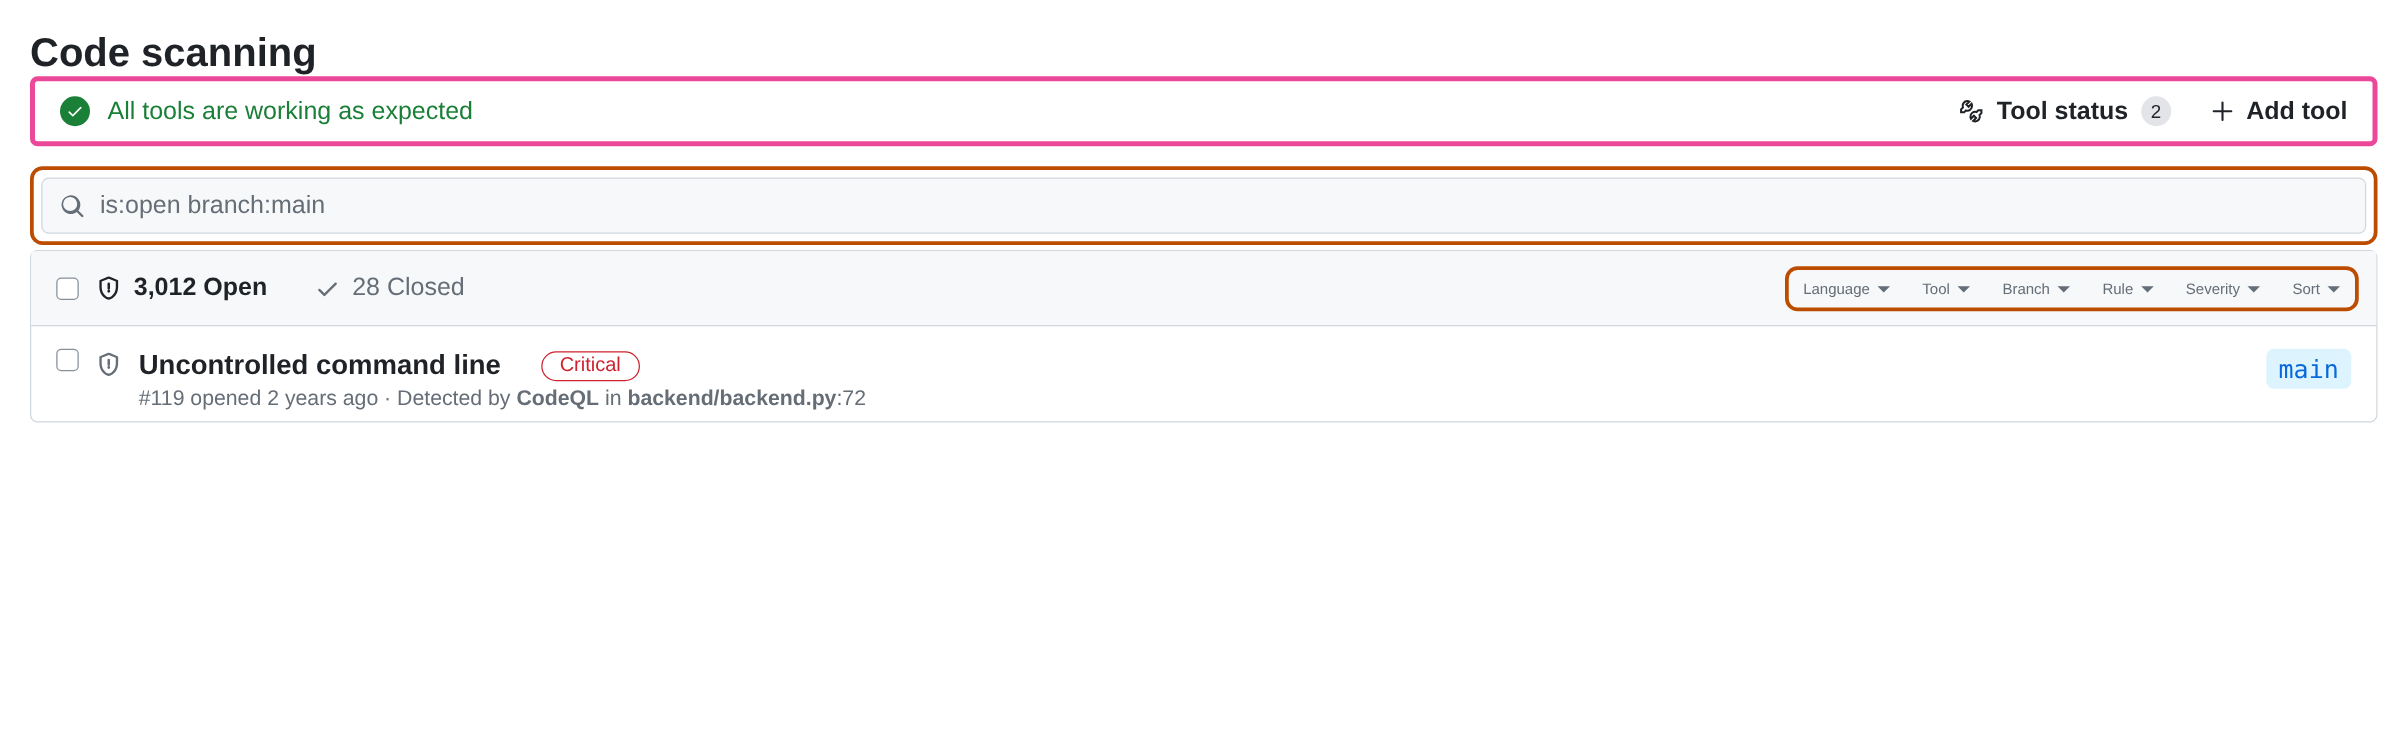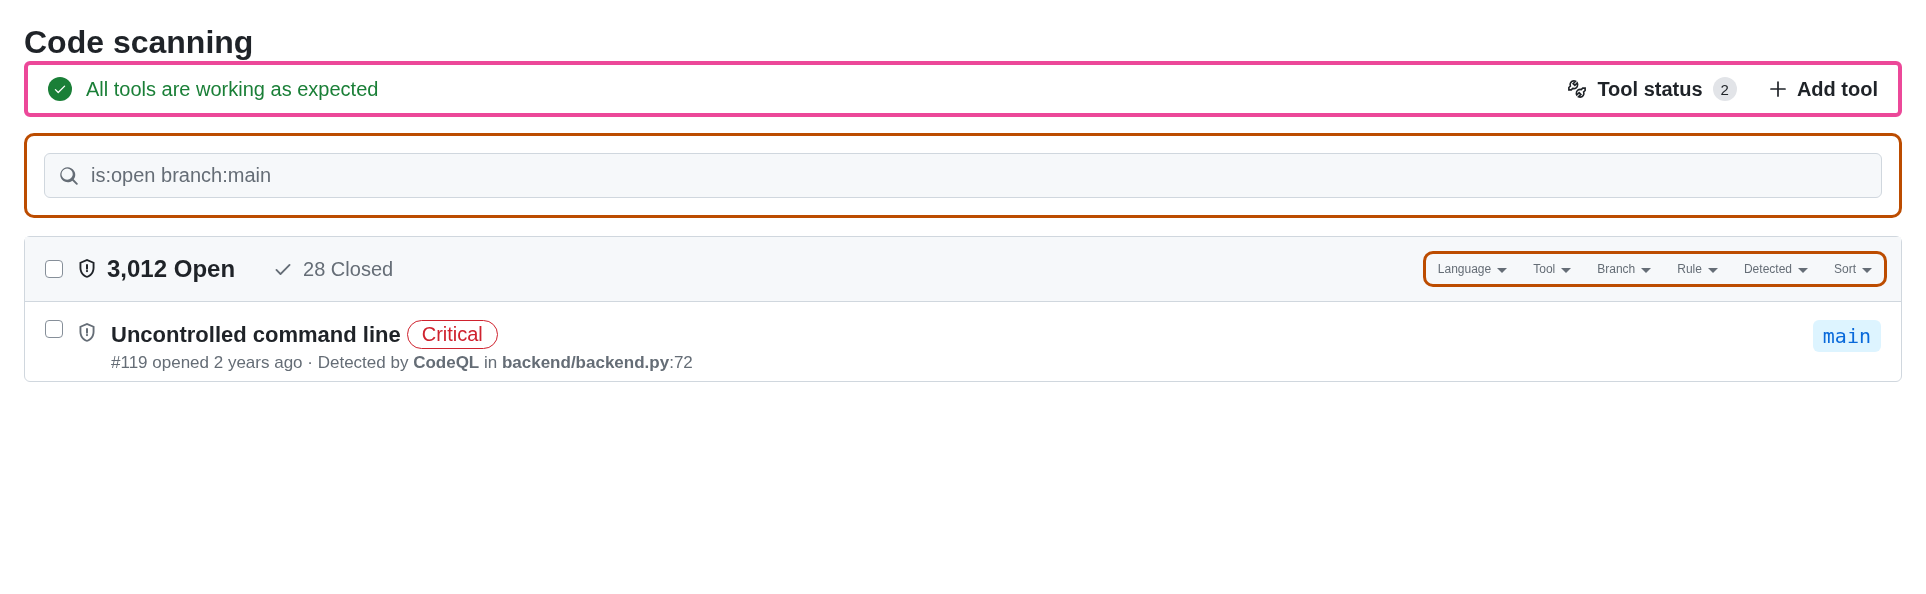--- a/index.html
+++ b/index.html
@@ -76,22 +76,22 @@
       display: flex;
       align-items: center;
       gap: 10px;
       font-size: 20px;
       font-weight: 600;
       cursor: pointer;
     }
     .search-wrap {
       border: 3px solid #bc4c00;
       border-radius: 10px;
-      padding: 17px;
-      margin-bottom: 18px;
+      padding: 6px;
+      margin-bottom: 4px;
     }
     .search-bar {
       display: flex;
       align-items: center;
       background: #f6f8fa;
       border: 1px solid #d0d7de;
       border-radius: 6px;
       padding: 10px 14px;
       gap: 12px;
     }
@@ -128,21 +128,21 @@
       border: 1px solid #868f99;
       border-radius: 4px;
       background: #fff;
       cursor: pointer;
       flex-shrink: 0;
     }
     .open-count {
       display: flex;
       align-items: center;
       gap: 10px;
-      font-size: 24px;
+      font-size: 20px;
       font-weight: 600;
       cursor: pointer;
     }
     .closed-count {
       display: flex;
       align-items: center;
       gap: 10px;
       font-size: 20px;
       color: #656d76;
       margin-left: 24px;
@@ -173,34 +173,34 @@
       display: flex;
       align-items: flex-start;
       padding: 18px 20px 8px 20px;
       gap: 14px;
     }
     .alert-body {
       flex: 1;
     }
     .alert-title-row {
       display: flex;
-      align-items: center;
-      gap: 6px;
+      align-items: flex-end;
+      gap: 32px;
     }
     .alert-title {
       font-size: 22px;
       font-weight: 600;
       cursor: pointer;
     }
     .sev-badge {
       border: 1.5px solid #cf222e;
       color: #cf222e;
       border-radius: 999px;
       padding: 2px 14px;
-      font-size: 20px;
+      font-size: 16px;
       font-weight: 500;
     }
     .alert-meta {
       font-size: 17px;
       color: #656d76;
       margin-top: 4px;
     }
     .alert-meta b {
       color: #656d76;
       font-weight: 600;
@@ -295,21 +295,21 @@
       </div>
       <div class="filter-item">
         <span>Branch</span>
         <span class="caret"></span>
       </div>
       <div class="filter-item">
         <span>Rule</span>
         <span class="caret"></span>
       </div>
       <div class="filter-item">
-        <span>Detected</span>
+        <span>Severity</span>
         <span class="caret"></span>
       </div>
       <div class="filter-item">
         <span>Sort</span>
         <span class="caret"></span>
       </div>
     </div>
   </div>
 
   <div class="alert-row">

